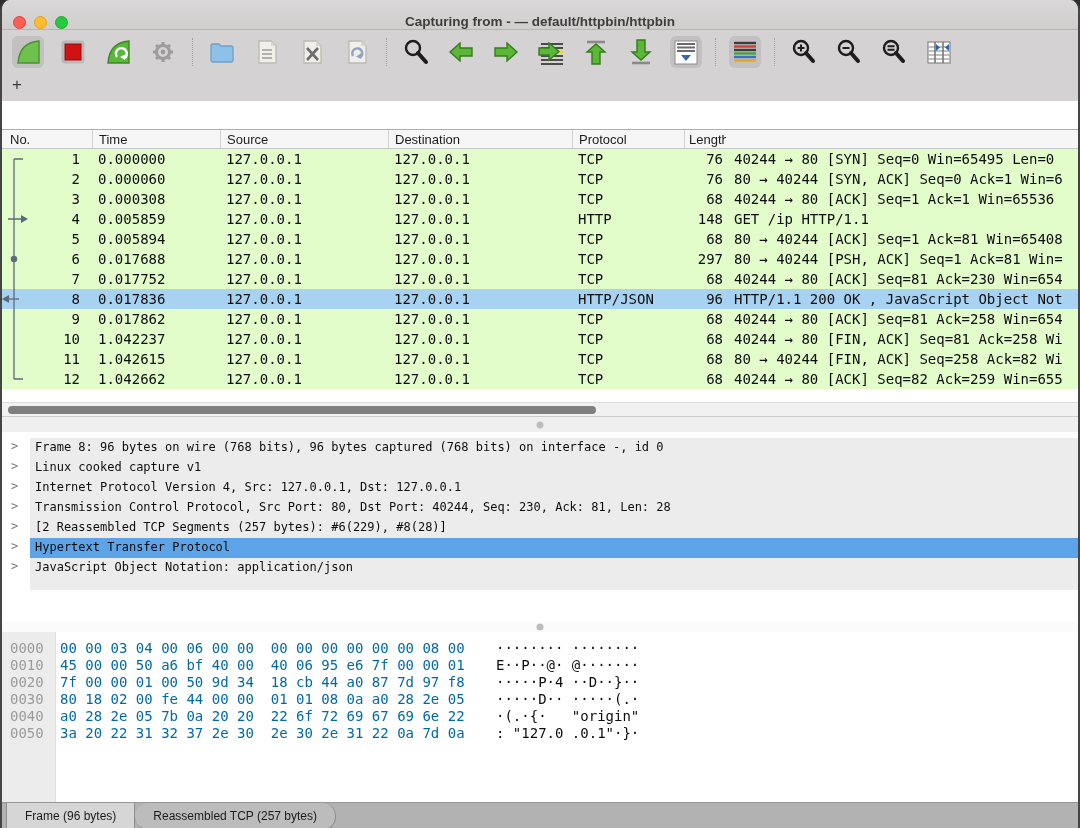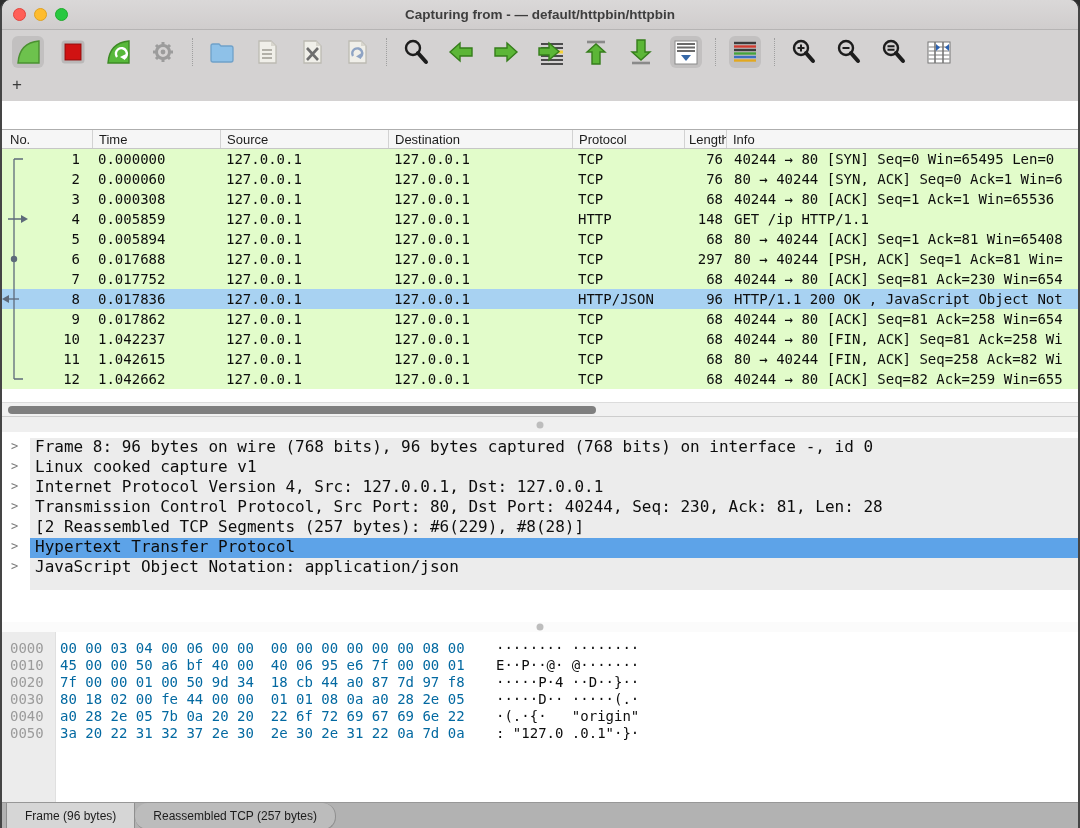--- a/index.html
+++ b/index.html
@@ -5,21 +5,21 @@
   * { margin:0; padding:0; box-sizing:border-box; }
   html,body { background:#2e2e2e; }
   .win {
     width:1080px; height:828px; display:flex; flex-direction:column;
     font-family:"Liberation Sans", sans-serif; background:#fff;
     border-left:2px solid #454545; border-right:2px solid #454545;
     border-radius:10px 10px 0 0; overflow:hidden; position:relative;
   }
   
   .titlebar { height:30px; flex:none; background:linear-gradient(#dad8d8,#d0cdcd);
-    display:flex; align-items:center; position:relative; border-bottom:1px solid #b6b4b4;}
+    display:flex; align-items:flex-end; position:relative; border-bottom:1px solid #b6b4b4;}
   .lights { display:flex; gap:8px; margin-left:11px; }
   .light { width:13px; height:13px; border-radius:50%; }
   .light.red{background:#ff5f57;border:1px solid #e0443e;}
   .light.yellow{background:#febc2e;border:1px solid #dea123;}
   .light.green{background:#28c840;border:1px solid #1eab2c;}
   .title { position:absolute; left:0; right:0; text-align:center; font-size:13.5px;
     font-weight:700; color:#3e3e3e; pointer-events:none;}
   
   .toolbar { height:43px; flex:none; background:#d4d2d2; display:flex; align-items:center;
     padding-left:10px; gap:13px; }
@@ -66,21 +66,21 @@
   .split1 { height:16px; flex:none; background:#efefef; border-top:1px solid #cdcdcd; position:relative;}
   .split2 { height:10px; flex:none; background:#fbfbfb; position:relative;}
   .knob { position:absolute; left:50%; top:50%; transform:translate(-50%,-50%);
     width:7px; height:7px; border-radius:50%; background:#bdbdbd;}
   
   .details { height:190px; flex:none; background:#fff; padding-top:6px; position:relative; overflow:hidden;}
   .drow { position:relative; height:20px; }
   .drow .chev { position:absolute; left:9px; top:1px; color:#7c7c7c; font-size:12px;
     font-family:"DejaVu Sans Mono",monospace;}
   .drow .dbg { position:absolute; left:28px; right:0; top:0; height:32px; background:#ececec;
-    line-height:18px; padding-left:5px; font-family:"DejaVu Sans Mono",monospace; font-size:16px;
+    line-height:18px; padding-left:5px; font-family:"DejaVu Sans Mono",monospace; font-size:12px;
     color:#0d0d0d; white-space:pre; overflow:hidden;}
   .drow.sel .dbg { background:#5da3e8; }
   
   .bytes { height:170px; flex:none; background:#fff; position:relative; padding-top:8px; overflow:hidden;}
   .offsetcol { position:absolute; left:0; top:0; bottom:0; width:54px; background:#ececec;
     border-right:1px solid #e0e0e0;}
   .hrow { position:relative; height:17px; line-height:17px; font-family:"DejaVu Sans Mono",monospace;
     font-size:14px; white-space:pre; display:flex;}
   .hoff { width:54px; flex:none; color:#9b9b9b; padding-left:8px; position:relative;}
   .hhex { flex:none; color:#0369a1; padding-left:4px; width:440px;}
@@ -275,21 +275,20 @@
   </div>
 
   <div class="plist">
     <div class="phead" id="phead">
         <span class="hcell ">No.</span>
         <span class="hcell ">Time</span>
         <span class="hcell ">Source</span>
         <span class="hcell ">Destination</span>
         <span class="hcell ">Protocol</span>
         <span class="hcell len">Length</span>
-        <span class="hcell ">Info</span>
       </div>
     <div class="rows" id="prows">
       <svg class="gutter" id="gutter" width="28" height="240">
           <g stroke="#5d6a7a" stroke-width="1.3" fill="none">
      <path d="M12 10 H21 M12 10 V230 M12 230 H21"></path>
      <path d="M6 70 H19"></path>
      <path d="M6 150 H17"></path>
    </g>
    <polygon points="19,66 26,70 19,74" fill="#5d6a7a"></polygon>
    <polygon points="7,146 0,150 7,154" fill="#5d6a7a"></polygon>

